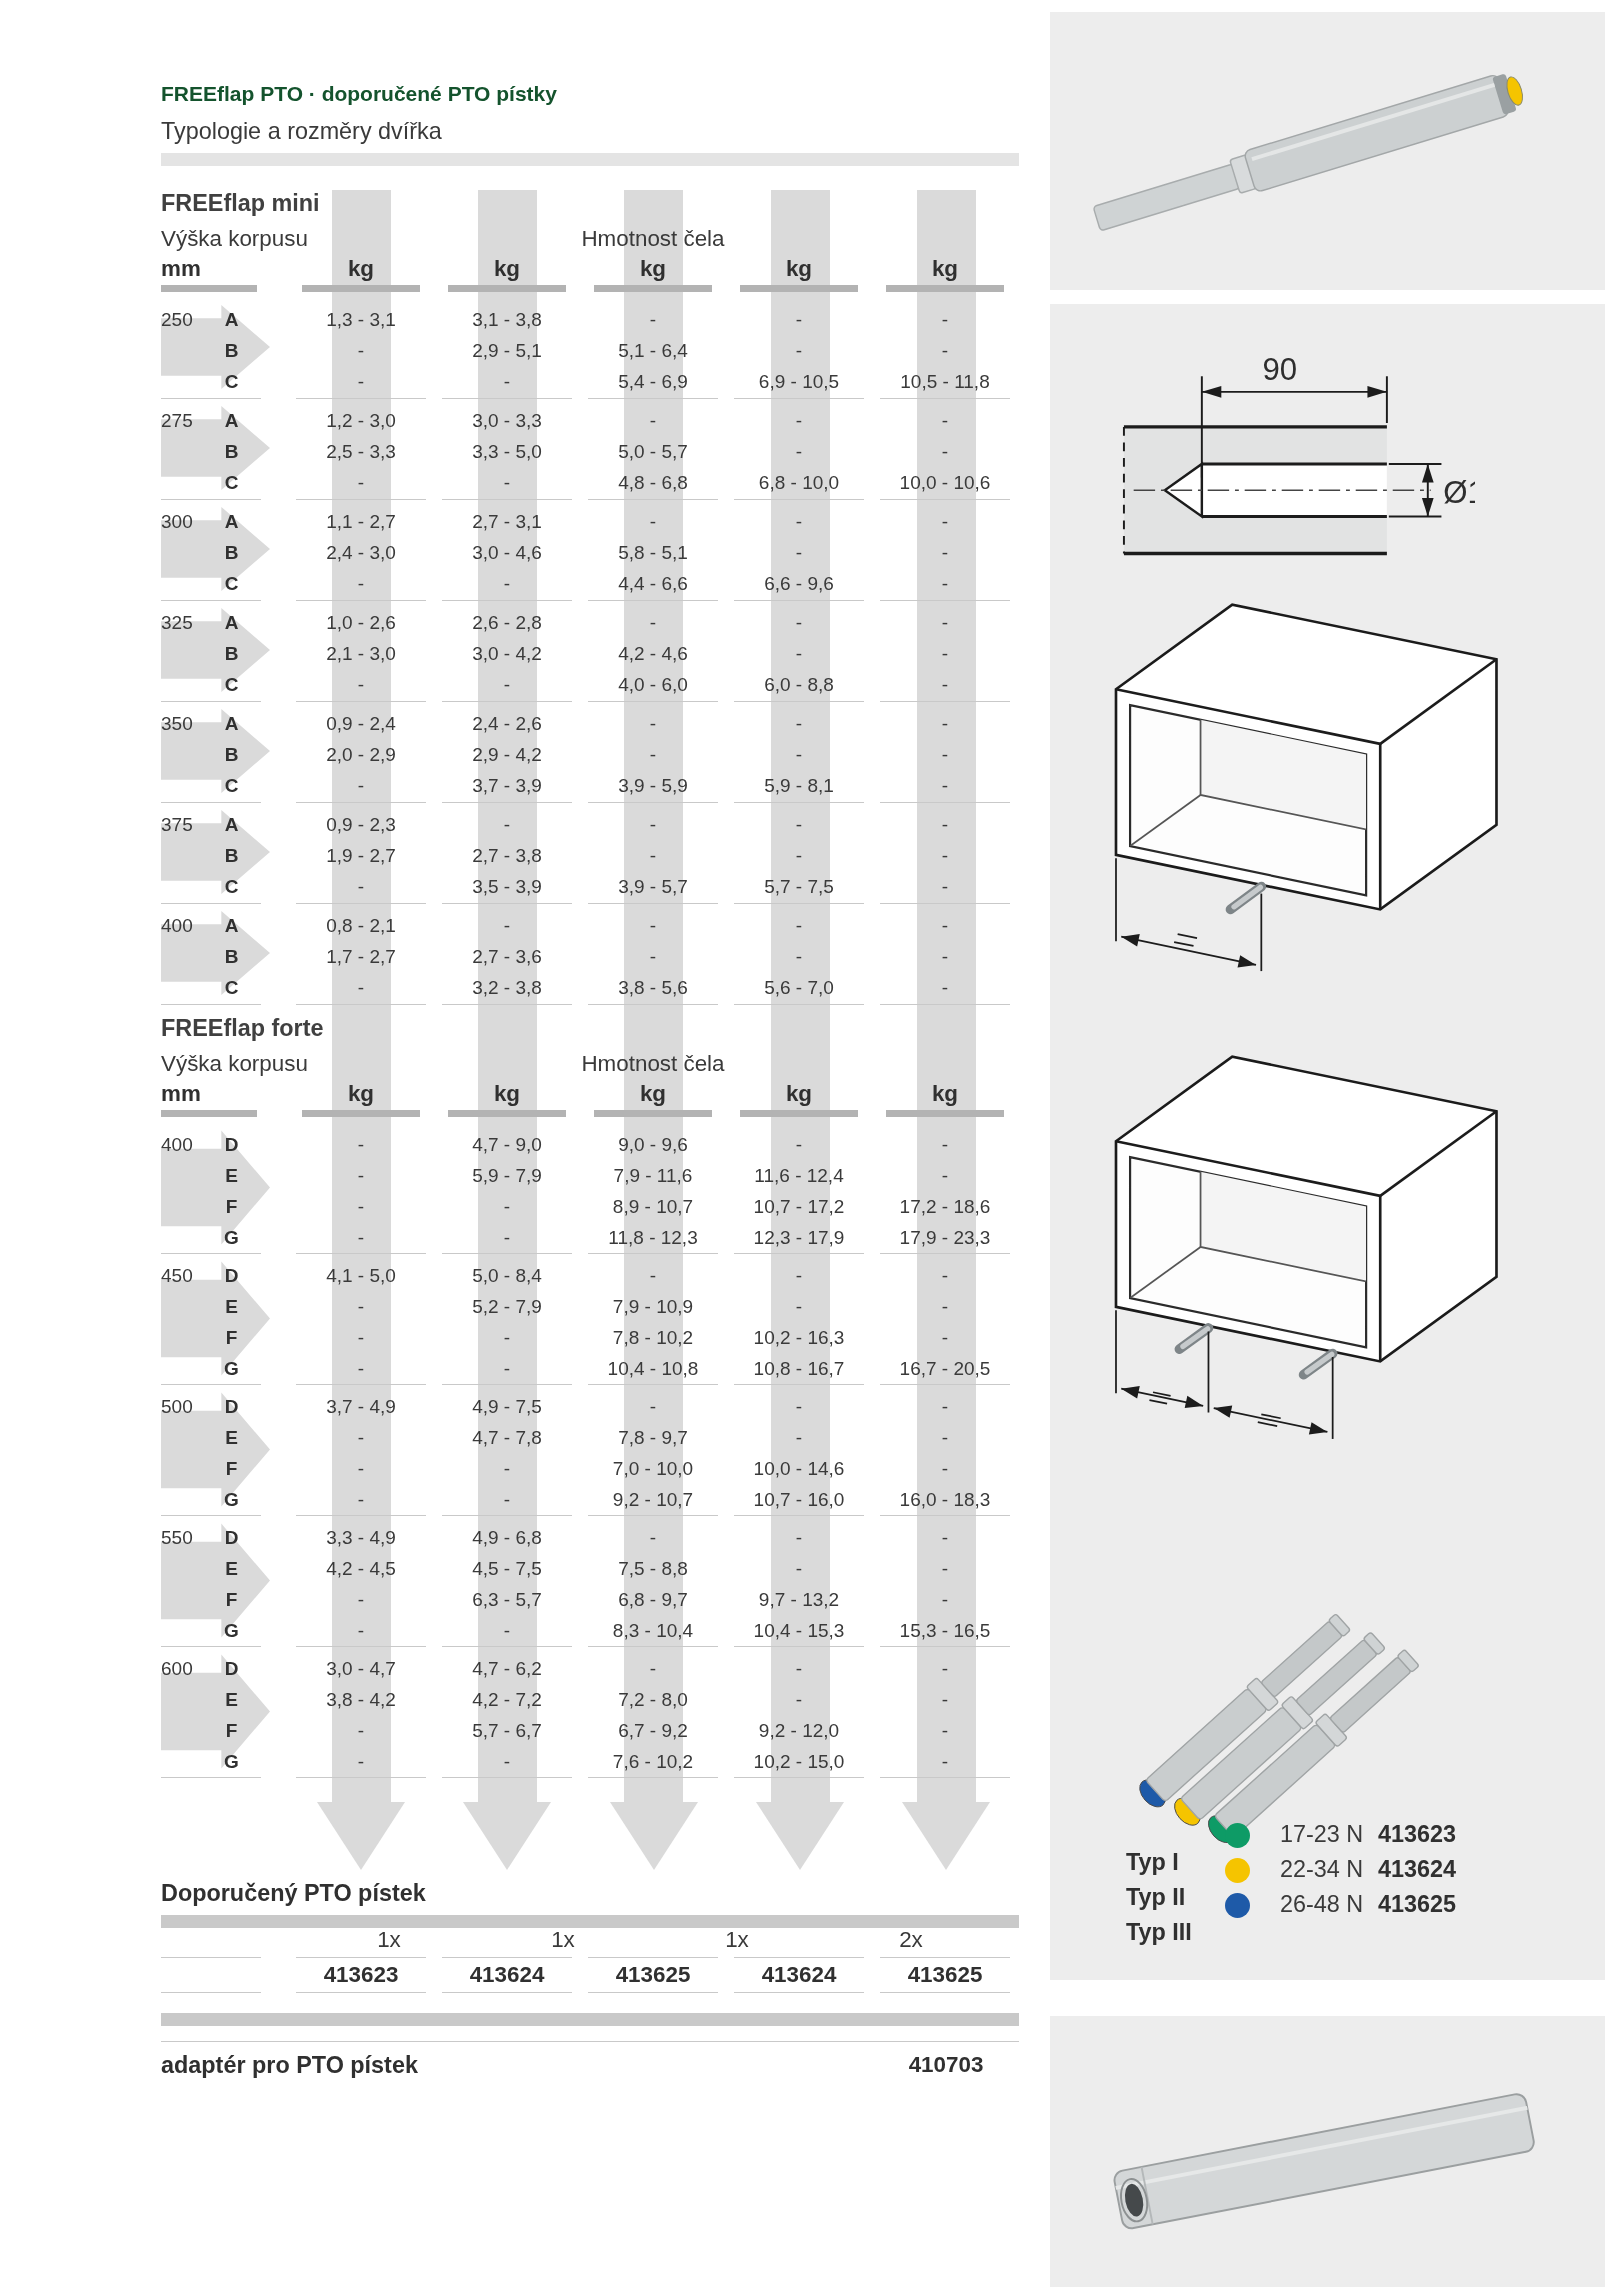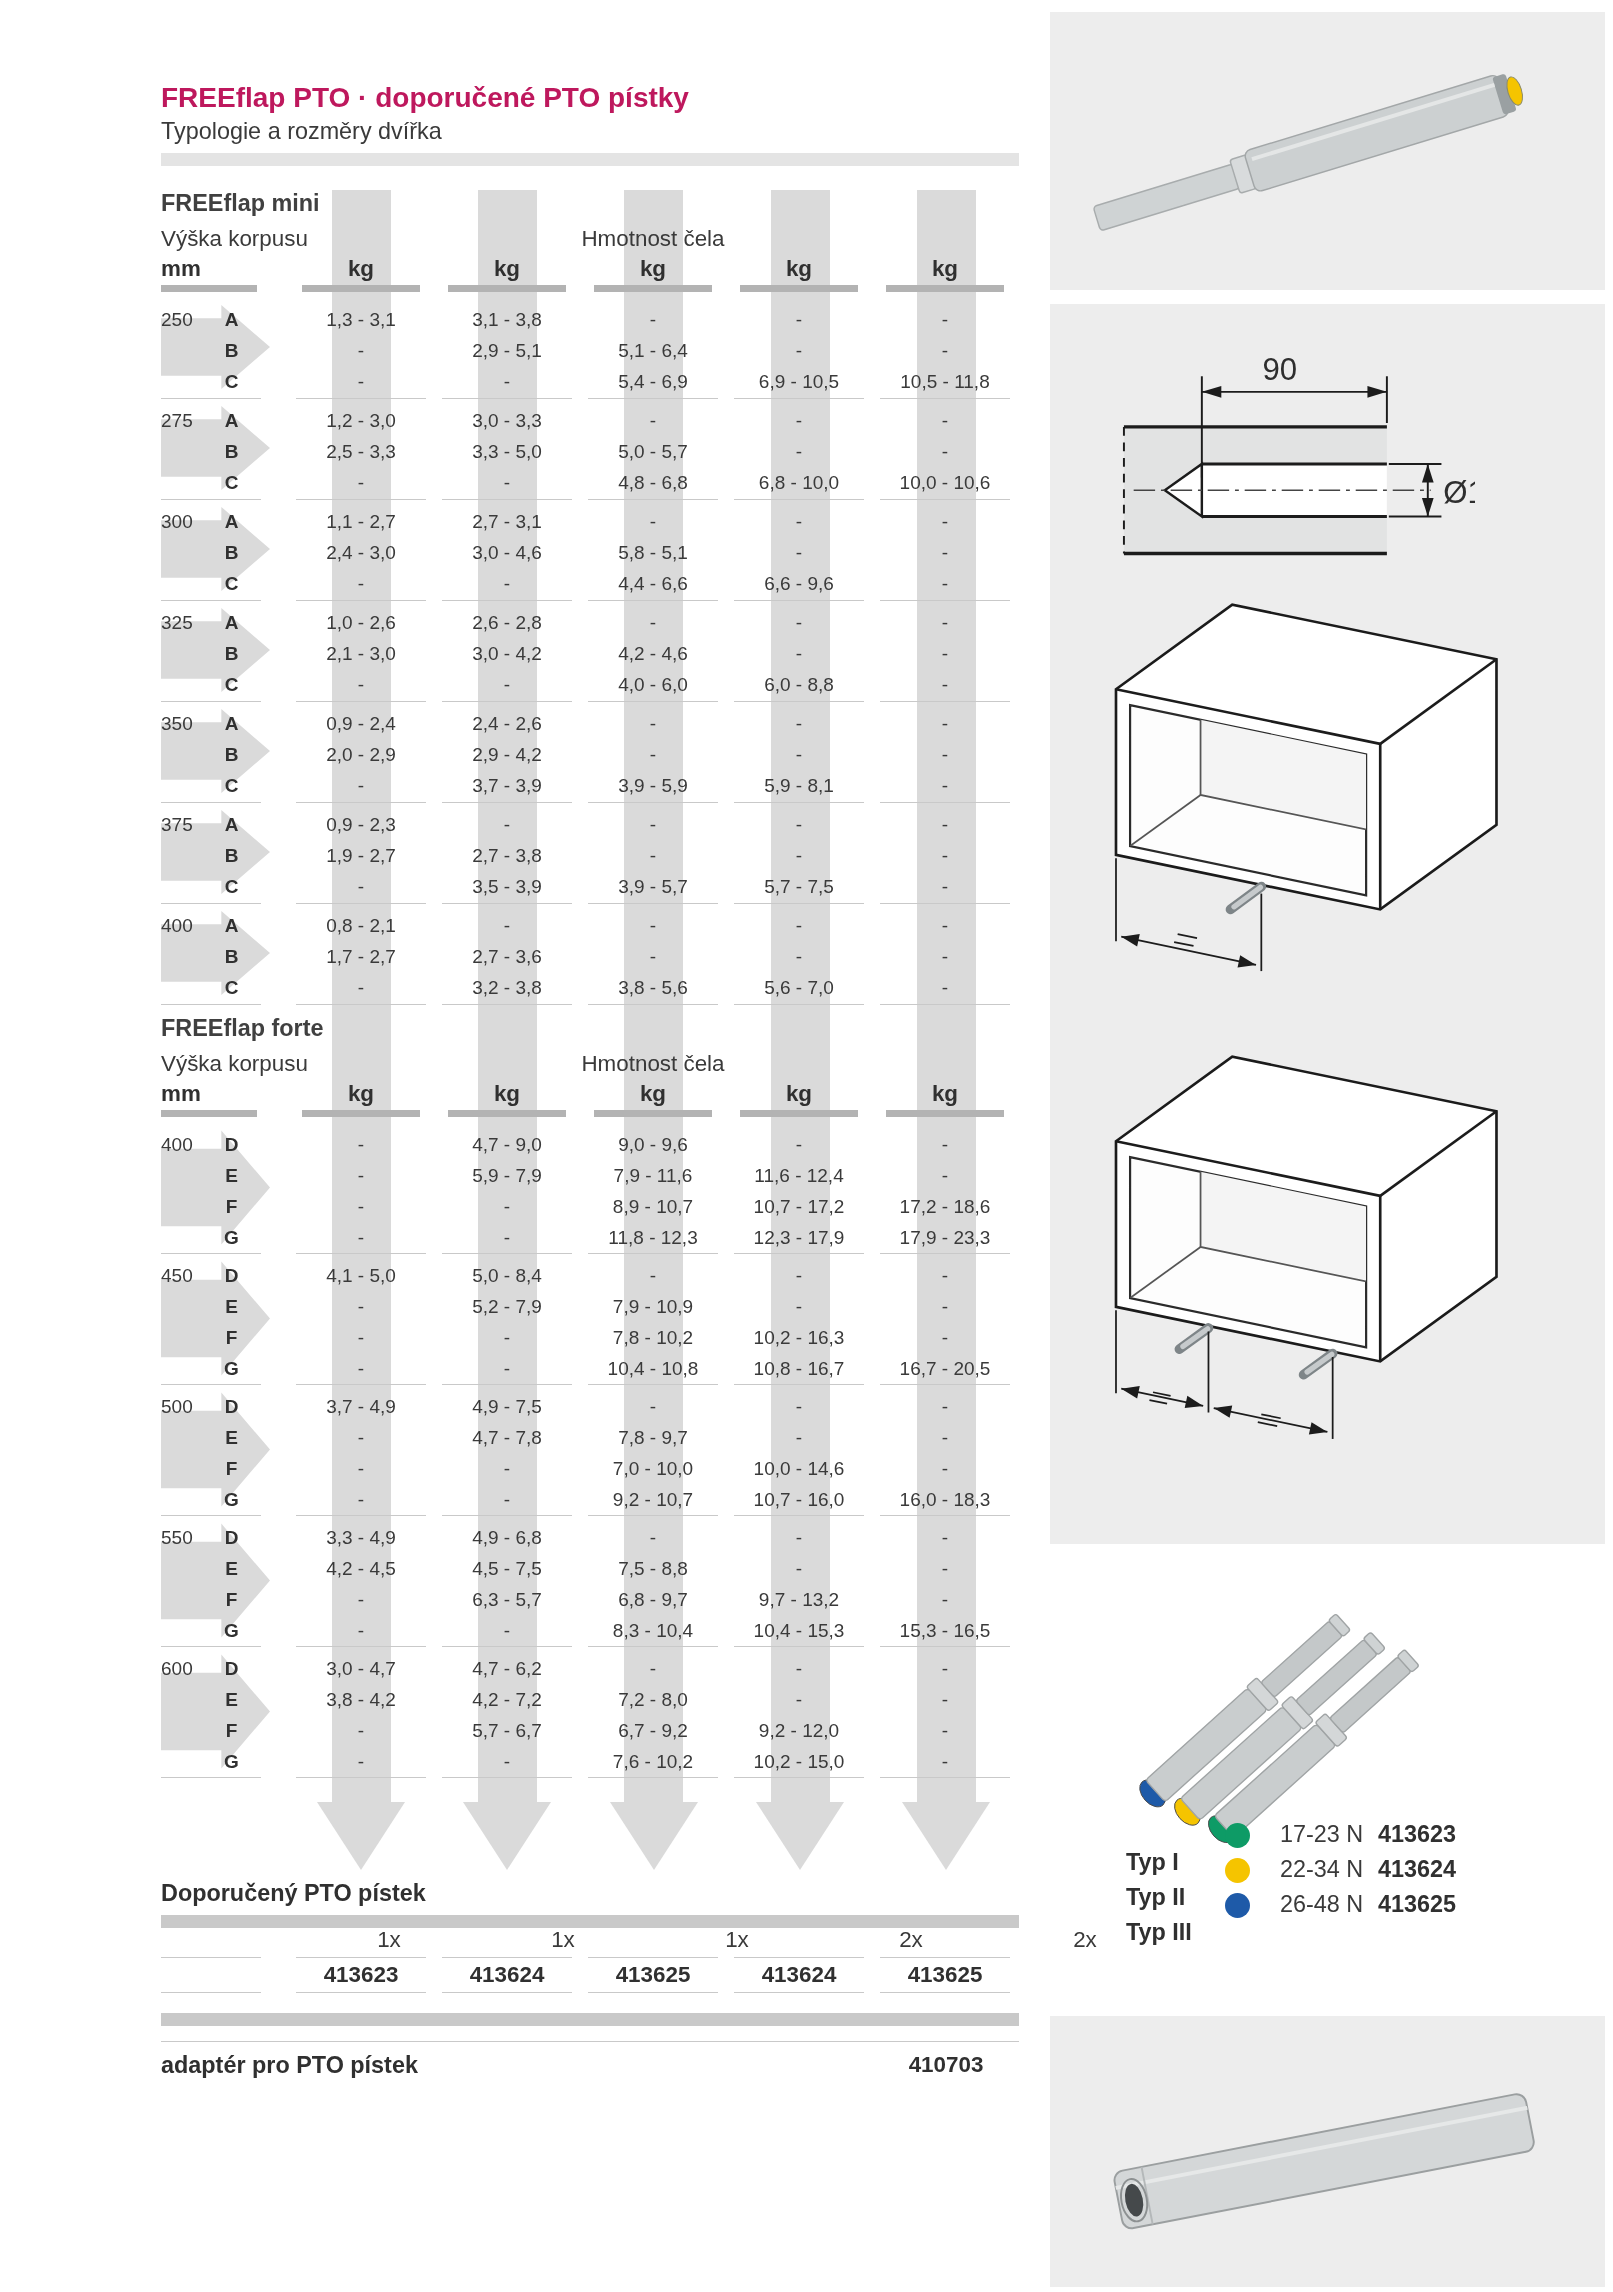--- a/index.html
+++ b/index.html
@@ -2,21 +2,21 @@
 <html><head>
 <meta charset="utf-8">
 <style>
   html,body{margin:0;padding:0;background:#fff;}
   .page{position:relative;width:1613px;height:2293px;background:#ffffff;
         font-family:"Liberation Sans",sans-serif;color:#3a3a3a;overflow:hidden;}
 
   
   .content{position:absolute;left:161px;top:0;width:858px;height:2293px;}
 
-  .page-title{position:absolute;left:0;top:82px;font-size:28px;font-weight:bold;color:#be185d;white-space:nowrap;}
+  .page-title{position:absolute;left:0;top:82px;font-size:21px;font-weight:bold;color:#14532d;white-space:nowrap;}
   .page-subtitle{position:absolute;left:0;top:118px;font-size:23.4px;color:#3a3a3a;white-space:nowrap;}
   .top-divider{position:absolute;left:0;top:153px;width:858px;height:12.7px;background:#e4e4e4;}
 
   
   .vband{position:absolute;top:190px;width:59px;height:1612px;background:#dadada;}
   .vband-head{position:absolute;top:1802px;width:0;height:0;
               border-left:44px solid transparent;border-right:44px solid transparent;
               border-top:68px solid #dadada;}
 
   
@@ -70,21 +70,21 @@
 
   #adapter-section{position:absolute;left:0;top:2013px;width:858px;}
   .adapter-bar{position:absolute;left:0;top:0;width:858px;height:12.7px;background:#c9c9c9;}
   .adapter-line{position:absolute;left:0;top:28px;width:858px;border-top:1px solid #c9c9c9;}
   .adapter-label{position:absolute;left:0;top:39px;font-size:23.4px;font-weight:bold;color:#303030;white-space:nowrap;}
   .adapter-part{position:absolute;left:712px;top:39px;width:146px;text-align:center;font-size:22.4px;font-weight:bold;color:#303030;}
 
   
   .panel-block{position:absolute;left:1050px;width:555px;background:#ededed;}
   #pblock1{top:11.7px;height:278px;}
-  #pblock2{top:304px;height:1240px;}
+  #pblock2{top:304px;height:1676px;}
   #pblock3{top:2016px;height:271px;}
   .panel-svg{position:absolute;}
   #dim-drawing{left:54px;top:45px;width:371px;height:224px;}
   #cabinet1{left:29px;top:281px;width:458px;height:441px;}
   #cabinet2{left:29px;top:733px;width:458px;height:441px;}
   #pistons{left:44px;top:1224px;width:458px;height:330px;}
   #piston-hero{left:0;top:0;width:555px;height:278px;}
   #adapter-img{left:0;top:0;width:555px;height:271px;}
 
   #legend{position:absolute;left:76px;top:1514px;width:449px;}

